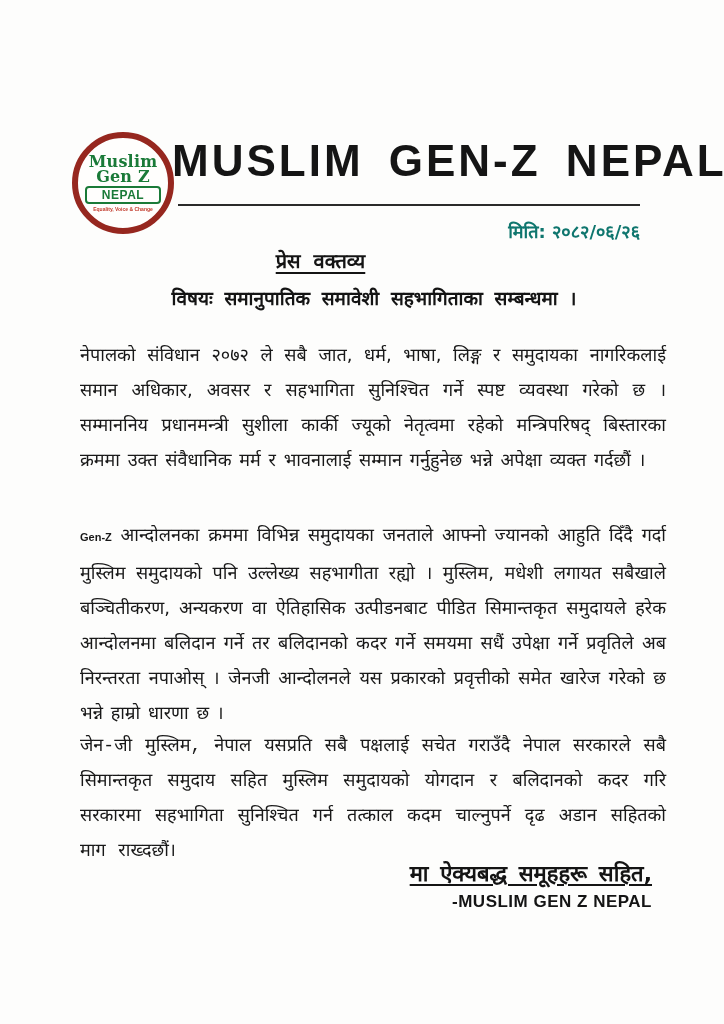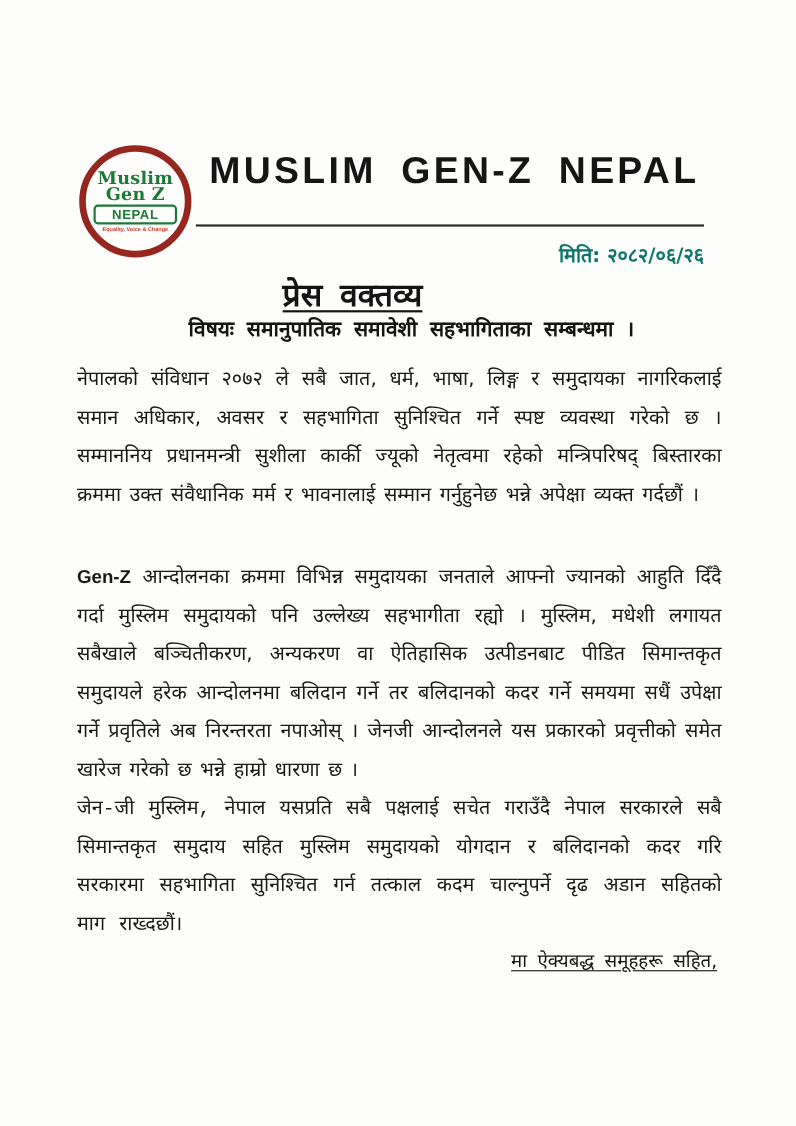--- a/index.html
+++ b/index.html
@@ -66,21 +66,21 @@
 
   .org-title {
     position: absolute;
     left: 172px;
     top: 136px;
     width: 482px;
     margin: 0;
     text-align: center;
     font-family: "Liberation Sans", sans-serif;
     font-weight: bold;
-    font-size: 34px;
+    font-size: 44px;
     letter-spacing: 3px;
     word-spacing: 10px;
     color: #151515;
     white-space: nowrap;
   }
   .header-rule {
     position: absolute;
     left: 178px;
     top: 204px;
     width: 462px;
@@ -97,21 +97,21 @@
   }
 
   
   .press-heading {
     position: absolute;
     left: 0;
     top: 247px;
     width: 641px;
     margin: 0;
     text-align: center;
-    font-size: 29px;
+    font-size: 20px;
     font-weight: bold;
     word-spacing: 6px;
     color: #141414;
     text-decoration: underline;
     text-underline-offset: 4px;
   }
   .subject-line {
     position: absolute;
     left: 12px;
     top: 285px;
@@ -122,54 +122,54 @@
     font-weight: bold;
     word-spacing: 5px;
     color: #141414;
   }
 
   
   .para {
     position: absolute;
     left: 70px;
     width: 586px;
-    margin: 0;
+    margin: 10px;
     font-size: 18px;
     line-height: 35px;
     text-align: justify;
     color: #181818;
     word-spacing: 2px;
   }
   .para-1 { top: 327px; }
   .para-2 { top: 507px; }
   .para-3 { top: 719px; font-family: Liberation Mono, monospace; }
   .lead-bold {
     font-weight: bold;
     font-family: "Liberation Sans", sans-serif;
-    font-size: 17px;
+    font-size: 11px;
   }
 
   
   .signature {
     position: absolute;
     right: 72px;
     top: 856px;
     text-align: right;
     color: #141414;
   }
   .sig-en {
     font-family: "Liberation Sans", sans-serif;
     font-weight: bold;
     font-size: 17px;
     letter-spacing: 0.5px;
     line-height: 22px;
   }
   .sig-np {
-    font-weight: normal;
-    font-size: 17px;
+    font-weight: bold;
+    font-size: 22px;
     line-height: 30px;
     margin: 3px 0 2px 0;
     text-decoration: underline;
     text-underline-offset: 3px;
     word-spacing: 4px;
   }
 </style>
 </head>
 <body>
 
@@ -190,15 +190,16 @@
   <h3 class="subject-line">विषयः समानुपातिक समावेशी सहभागिताका सम्बन्धमा ।</h3>
 
   <p class="para para-1">नेपालको संविधान २०७२ ले सबै जात, धर्म, भाषा, लिङ्ग र समुदायका नागरिकलाई समान अधिकार, अवसर र सहभागिता सुनिश्चित गर्ने स्पष्ट व्यवस्था गरेको छ । सम्माननिय प्रधानमन्त्री सुशीला कार्की ज्यूको नेतृत्वमा रहेको मन्त्रिपरिषद् बिस्तारका क्रममा उक्त संवैधानिक मर्म र भावनालाई सम्मान गर्नुहुनेछ भन्ने अपेक्षा व्यक्त गर्दछौं ।</p>
 
   <p class="para para-2"><b class="lead-bold">Gen-Z</b><span> आन्दोलनका क्रममा विभिन्न समुदायका जनताले आफ्नो ज्यानको आहुति दिँदै गर्दा मुस्लिम समुदायको पनि उल्लेख्य सहभागीता रह्यो । मुस्लिम, मधेशी लगायत सबैखाले बञ्चितीकरण, अन्यकरण वा ऐतिहासिक उत्पीडनबाट पीडित सिमान्तकृत समुदायले हरेक आन्दोलनमा बलिदान गर्ने तर बलिदानको कदर गर्ने समयमा सधैं उपेक्षा गर्ने प्रवृतिले अब निरन्तरता नपाओस् । जेनजी आन्दोलनले यस प्रकारको प्रवृत्तीको समेत खारेज गरेको छ भन्ने हाम्रो धारणा छ ।</span></p>
 
   <p class="para para-3">जेन-जी मुस्लिम, नेपाल यसप्रति सबै पक्षलाई सचेत गराउँदै नेपाल सरकारले सबै सिमान्तकृत समुदाय सहित मुस्लिम समुदायको योगदान र बलिदानको कदर गरि सरकारमा सहभागिता सुनिश्चित गर्न तत्काल कदम चाल्नुपर्ने दृढ अडान सहितको माग राख्दछौं।</p>
 
   <div class="signature">
     <div class="sig-np">मा ऐक्यबद्ध समूहहरू सहित,</div>
+    <div class="sig-en">-MUSLIM GEN Z NEPAL</div>
   </div>
 
 </div>
 
 </body></html>

